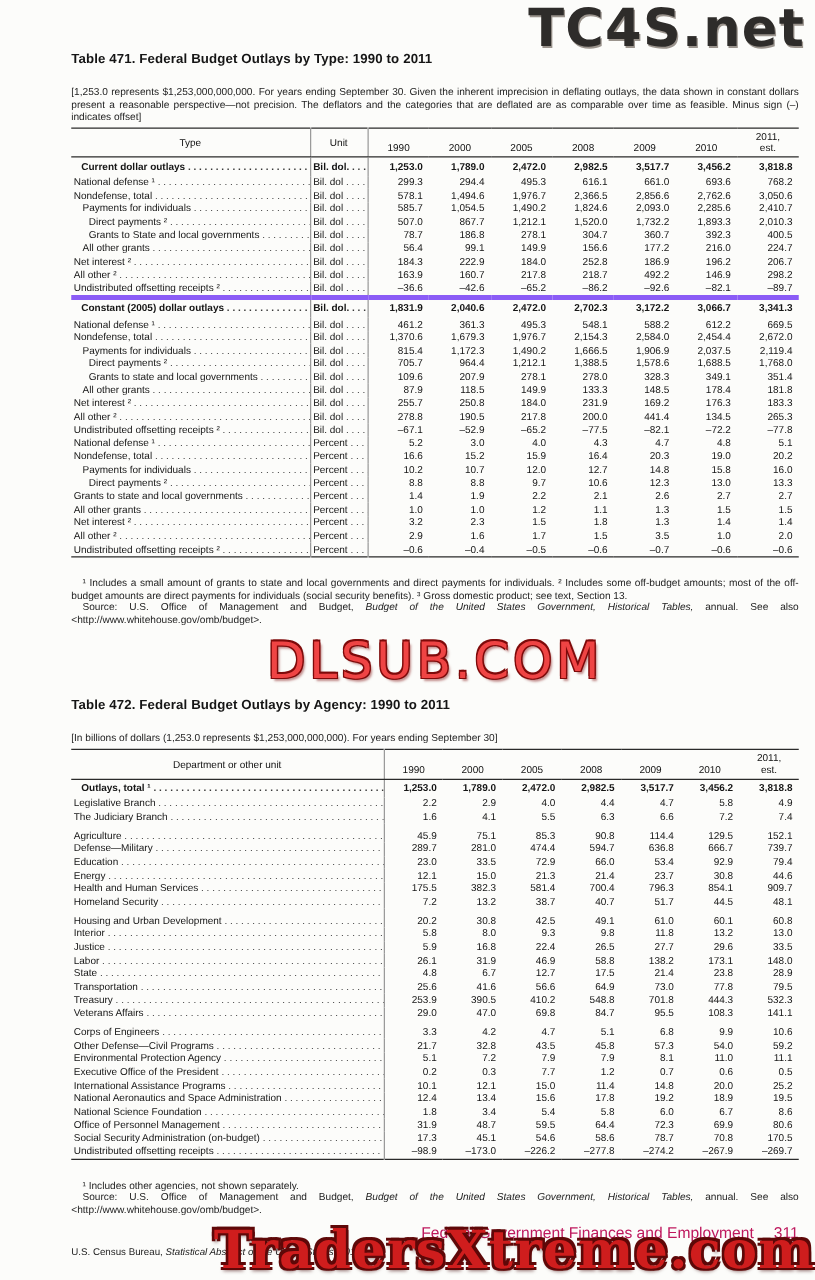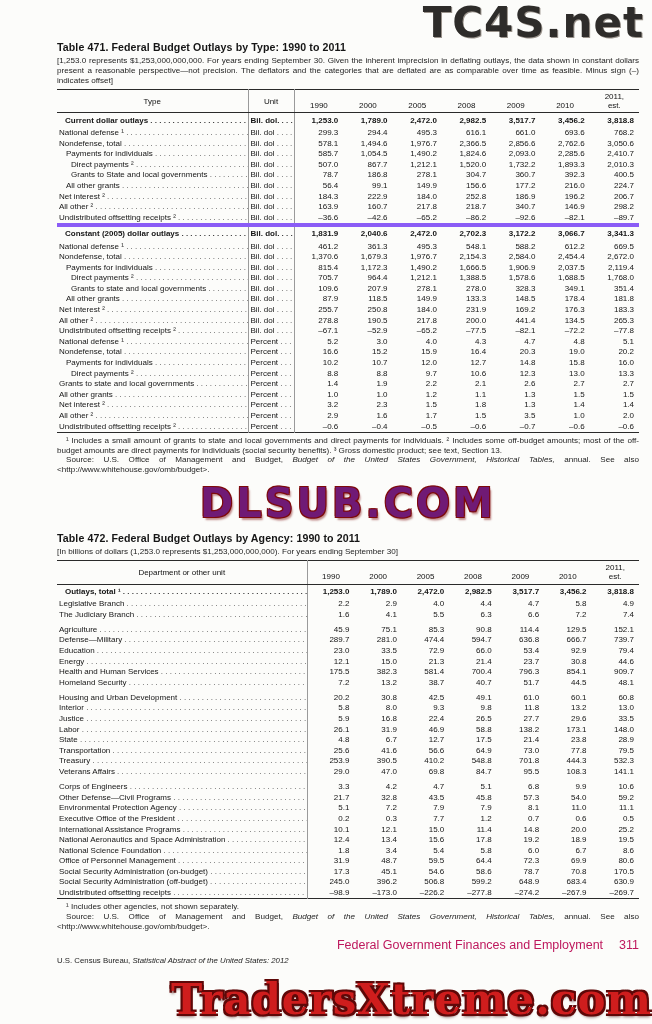--- a/index.html
+++ b/index.html
@@ -3,51 +3,51 @@
 <meta charset="utf-8">
 <style>
   *{margin:0;padding:0;box-sizing:border-box}
   html,body{width:652px;height:1024px}
   body{background:#fcfcfa;font-family:"Liberation Sans",sans-serif;color:#151515;position:relative;overflow:hidden}
   .page{position:relative;height:100%;padding:4px 13px 0 57px}
 
   
   .wm-top{position:absolute;top:-2px;right:8px;font-size:42px;font-weight:800;letter-spacing:1px;
     color:#2e2c2a;font-family:"DejaVu Sans",sans-serif;text-shadow:1px 1px 0 #9a938c}
-  .wm-mid{text-align:center;font-size:40px;font-weight:700;letter-spacing:3px;color:#701a75;margin:5px 0 3px 0;
+  .wm-mid{text-align:center;font-size:40px;font-weight:400;letter-spacing:3px;color:#ef4444;margin:5px 0 3px 0;
     font-family:"DejaVu Sans",sans-serif;
     text-shadow:-1px -1px 0 #7e0a0a,1px -1px 0 #7e0a0a,-1px 1px 0 #7e0a0a,1px 1px 0 #7e0a0a,2px 3px 2px rgba(120,0,0,.45)}
   .wm-bottom{position:absolute;left:0;right:0;bottom:0;text-align:right;font-size:42px;font-weight:800;color:#cf1d1d;
     font-family:"DejaVu Serif",serif;letter-spacing:1px;
     text-shadow:-2px -2px 0 #5e0808,2px -2px 0 #5e0808,-2px 2px 0 #5e0808,2px 2px 0 #5e0808,0 3px 3px rgba(60,0,0,.55)}
 
   .tbl-title{font-size:10.6px;font-weight:bold;letter-spacing:.1px}
   .mt-first{margin-top:37px}
   .mt-second{margin-top:6px}
-  .note{font-size:8.1px;line-height:1.24;text-align:justify;margin-top:3px;color:#1d1d1d}
+  .note{font-size:8.1px;line-height:1.24;text-align:justify;margin-top:16px;color:#1d1d1d}
 
   table.tbl{width:100%;border-collapse:collapse;table-layout:fixed;font-size:8px;margin-top:3px;
     border-top:1.4px solid #2a2a2a;border-bottom:1.4px solid #2a2a2a}
   .tbl th{font-weight:normal;font-size:8px;border-bottom:1px solid #2a2a2a;padding:2px 3px;line-height:1.15;color:#111}
   .th-label,.th-unit{text-align:center;vertical-align:middle}
   .th-year{text-align:center;vertical-align:bottom;white-space:pre-line;padding-right:5px}
   .vr{border-right:1px solid #9a9a9a}
   .tbl td{padding:.5px 2px;line-height:1.2;vertical-align:bottom}
   td.lbl,td.unit{overflow:hidden;white-space:nowrap}
   .dots::after{content:" . . . . . . . . . . . . . . . . . . . . . . . . . . . . . . . . . . . . . . . . . . . . . . . . . . . . . . . . . . . . . . . . . . . . . . . .";color:#3a3a3a}
   td.num{text-align:right;padding-right:5px}
   tr.b{font-weight:bold}
   tr.b td{padding-top:2.5px;padding-bottom:2px}
   tr.b td.lbl .txt{padding-left:6px}
   tr.sep td{border-top:4px solid #8b5cf6}
   tr.gap td{padding-top:5px}
   .ind1 .txt{padding-left:7px}
   .ind2 .txt{padding-left:12px}
 
-  .fn{font-size:8.1px;line-height:1.22;margin-top:3px;text-indent:9px;text-align:justify;color:#1d1d1d}
+  .fn{font-size:8.1px;line-height:1.22;margin-top:16px;text-indent:9px;text-align:justify;color:#1d1d1d}
   .src{margin-top:0}
 
   .footer-line{margin-top:6px;text-align:right;font-size:12.5px;color:#be185d}
   .pageno{margin-left:16px}
   .census{font-size:7.8px;margin-top:4px;color:#1d1d1d}
 </style>
 </head>
 <body>
 
 <div class="page">
@@ -172,21 +172,21 @@
           <td class="num">196.2</td>
           <td class="num">206.7</td>
         </tr>
         <tr class="">
           <td class="lbl vr ind0"><span class="txt">All other ²</span><span class="dots"></span></td>
           <td class="unit vr"><span class="txt">Bil. dol</span><span class="dots"></span></td>
           <td class="num">163.9</td>
           <td class="num">160.7</td>
           <td class="num">217.8</td>
           <td class="num">218.7</td>
-          <td class="num">340.7</td>
+          <td class="num">492.2</td>
           <td class="num">146.9</td>
           <td class="num">298.2</td>
         </tr>
         <tr class="">
           <td class="lbl vr ind0"><span class="txt">Undistributed offsetting receipts ²</span><span class="dots"></span></td>
           <td class="unit vr"><span class="txt">Bil. dol</span><span class="dots"></span></td>
           <td class="num">–36.6</td>
           <td class="num">–42.6</td>
           <td class="num">–65.2</td>
           <td class="num">–86.2</td>
@@ -693,30 +693,20 @@
           <td class="lbl vr ind0"><span class="txt">Social Security Administration (on-budget)</span><span class="dots"></span></td>
           <td class="num">17.3</td>
           <td class="num">45.1</td>
           <td class="num">54.6</td>
           <td class="num">58.6</td>
           <td class="num">78.7</td>
           <td class="num">70.8</td>
           <td class="num">170.5</td>
         </tr>
         <tr class="">
-          <td class="lbl vr ind0"><span class="txt">Social Security Administration (off-budget)</span><span class="dots"></span></td>
-          <td class="num">245.0</td>
-          <td class="num">396.2</td>
-          <td class="num">506.8</td>
-          <td class="num">599.2</td>
-          <td class="num">648.9</td>
-          <td class="num">683.4</td>
-          <td class="num">630.9</td>
-        </tr>
-        <tr class="">
           <td class="lbl vr ind0"><span class="txt">Undistributed offsetting receipts</span><span class="dots"></span></td>
           <td class="num">–98.9</td>
           <td class="num">–173.0</td>
           <td class="num">–226.2</td>
           <td class="num">–277.8</td>
           <td class="num">–274.2</td>
           <td class="num">–267.9</td>
           <td class="num">–269.7</td>
         </tr>
       </tbody>

